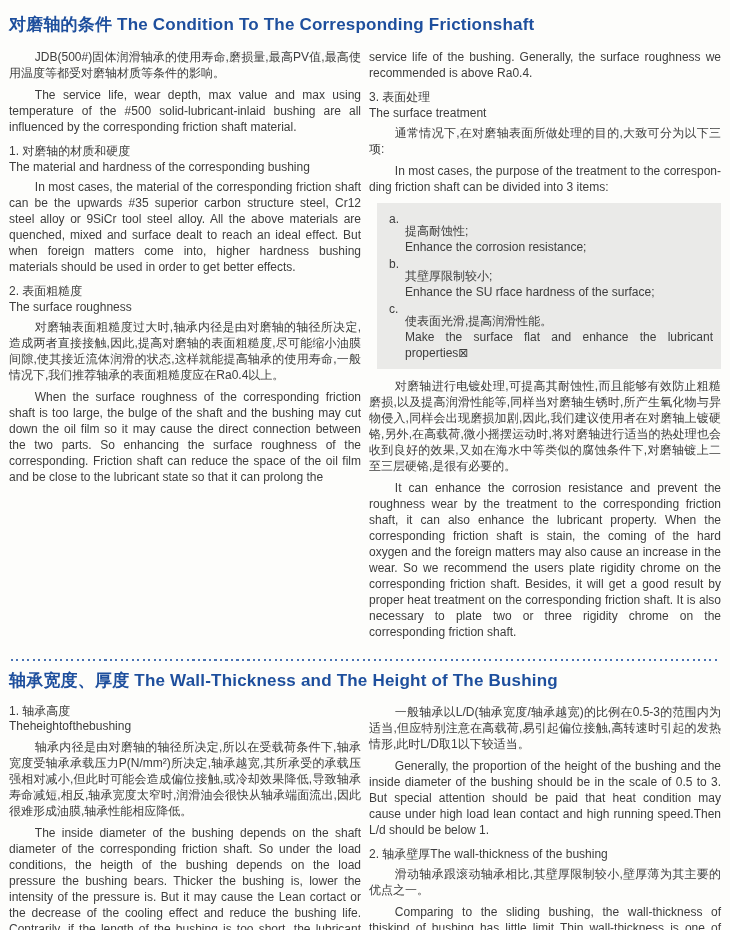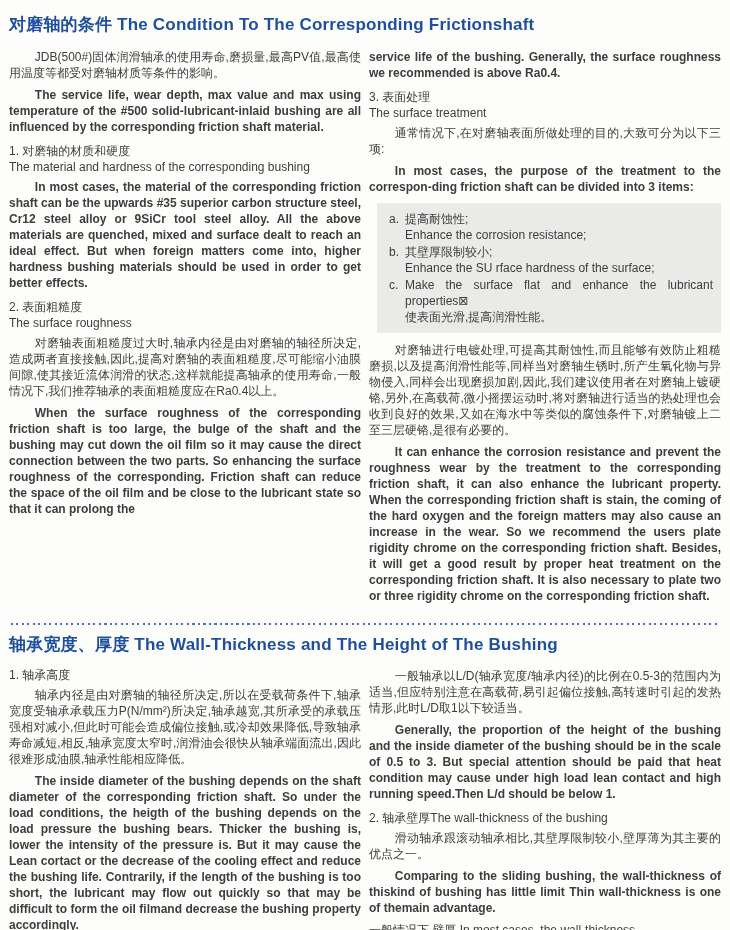--- a/index.html
+++ b/index.html
@@ -11,31 +11,31 @@
   }
   .page{box-sizing:border-box;width:730px;height:930px;padding:10px 9px 10px 9px;}
   .sec-title{
     color:#1e4f9d;font-size:17px;font-weight:bold;
     margin:4px 0 10px 0;letter-spacing:.2px;line-height:1.25;
   }
   .cols{display:flex;gap:8px;}
   .col{flex:1;min-width:0;font-size:12px;line-height:16px;text-align:justify;}
   .col p{margin:4px 0 6px 0;}
   .zh{text-indent:2.15em;}
-  .en{text-indent:2.15em;font-weight:bold;}
+  .en{text-indent:2.15em;}
   .noindent{text-indent:0;}
   .subhead{margin:9px 0 3px 0;line-height:15.5px;}
   .graybox{
     background:#eaeae8;
     margin:8px 0 9px 8px;
     padding:7px 8px 7px 12px;
   }
   .box-item{display:flex;margin:1px 0;}
   .box-item .lbl{flex:none;width:16px;}
-  .box-item .txt{flex:1;}
+  .box-item .txt{flex:1;margin-top:12px;}
   .dotted-sep{
     height:2px;margin:13px 2px 9px 2px;
     background-image:repeating-linear-gradient(to right,#4a74b4 0 2px,transparent 2px 5.5px);
   }
   .intro{margin-bottom:0 !important;}
 </style>
 </head>
 <body>
 
 <div class="page">
@@ -80,48 +80,49 @@
         <div class="box-item">
           <div class="lbl">b.</div>
           <div class="txt">
             <div>其壁厚限制较小;</div>
             <div>Enhance the SU rface hardness of the surface;</div>
           </div>
         </div>
         <div class="box-item">
           <div class="lbl">c.</div>
           <div class="txt">
+            <div>使表面光滑,提高润滑性能。</div>
             <div>Make the surface flat and enhance the lubricant properties⊠</div>
-            <div>使表面光滑,提高润滑性能。</div>
           </div>
         </div>
       </div>
 
       <p class="zh">对磨轴进行电镀处理,可提高其耐蚀性,而且能够有效防止粗糙磨损,以及提高润滑性能等,同样当对磨轴生锈时,所产生氧化物与异物侵入,同样会出现磨损加剧,因此,我们建议使用者在对磨轴上镀硬铬,另外,在高载荷,微小摇摆运动时,将对磨轴进行适当的热处理也会收到良好的效果,又如在海水中等类似的腐蚀条件下,对磨轴镀上二至三层硬铬,是很有必要的。</p>
       <p class="en">It can enhance the corrosion resistance and prevent the roughness wear by the treatment to the corresponding friction shaft, it can also enhance the lubricant property. When the corresponding friction shaft is stain, the coming of the hard oxygen and the foreign matters may also cause an increase in the wear. So we recommend the  users  plate  rigidity  chrome on  the corresponding friction shaft. Besides, it will get a good result by proper heat treatment on the corresponding friction shaft. It is also necessary to plate  two or three  rigidity  chrome on  the corresponding friction shaft.</p>
     </div>
 
   </div>
 
   <div class="dotted-sep"></div>
 
   <h1 class="sec-title">轴承宽度、厚度 The Wall-Thickness and The Height of The Bushing</h1>
 
   <div class="cols">
 
     <div class="col">
       <div class="subhead" style="margin-top:2px;">
         <div>1. 轴承高度</div>
+        <div>Theheightofthebushing</div>
       </div>
       <p class="zh">轴承内径是由对磨轴的轴径所决定,所以在受载荷条件下,轴承宽度受轴承承载压力P(N/mm²)所决定,轴承越宽,其所承受的承载压强相对减小,但此时可能会造成偏位接触,或冷却效果降低,导致轴承寿命减短,相反,轴承宽度太窄时,润滑油会很快从轴承端面流出,因此很难形成油膜,轴承性能相应降低。</p>
       <p class="en">The inside diameter of the bushing depends on the shaft diameter of the corresponding friction shaft. So under the load conditions, the heigth of the bushing depends on the load pressure the bushing bears. Thicker the bushing is, lower the intensity of the pressure is. But it may cause the Lean cortact or the decrease of the cooling effect and reduce the bushing life. Contrarily, if the length of the bushing is too short, the lubricant may flow out quickly so that may be difficult to form the oil filmand decrease the bushing property accordingly.</p>
     </div>
 
     <div class="col">
-      <p class="zh" style="margin-top:2px;">一般轴承以L/D(轴承宽度/轴承内径)的比例在0.5-3的范围内为适当,但应特别注意在高载荷,易引起偏位接触,高转速时引起的发热情形,此时L/D取1以下较适当。</p>
+      <p class="zh" style="margin-top:2px;">一般轴承以L/D(轴承宽度/轴承越宽)的比例在0.5-3的范围内为适当,但应特别注意在高载荷,易引起偏位接触,高转速时引起的发热情形,此时L/D取1以下较适当。</p>
       <p class="en">Generally, the proportion of the height of the bushing and the inside diameter of the bushing should be in the scale of 0.5 to 3. But special attention should be paid that heat condition may cause under high load lean contact and high running speed.Then L/d should be below 1.</p>
       <div class="subhead">2.  轴承壁厚The wall-thickness of the bushing</div>
       <p class="zh">滑动轴承跟滚动轴承相比,其壁厚限制较小,壁厚薄为其主要的优点之一。</p>
       <p class="en">Comparing to the sliding bushing, the wall-thickness of thiskind of bushing has little limit Thin wall-thickness is one of themain advantage.</p>
       <p class="noindent intro">一般情况下,壁厚  In most cases, the wall-thickness</p>
 
     </div>
 
   </div>
 

